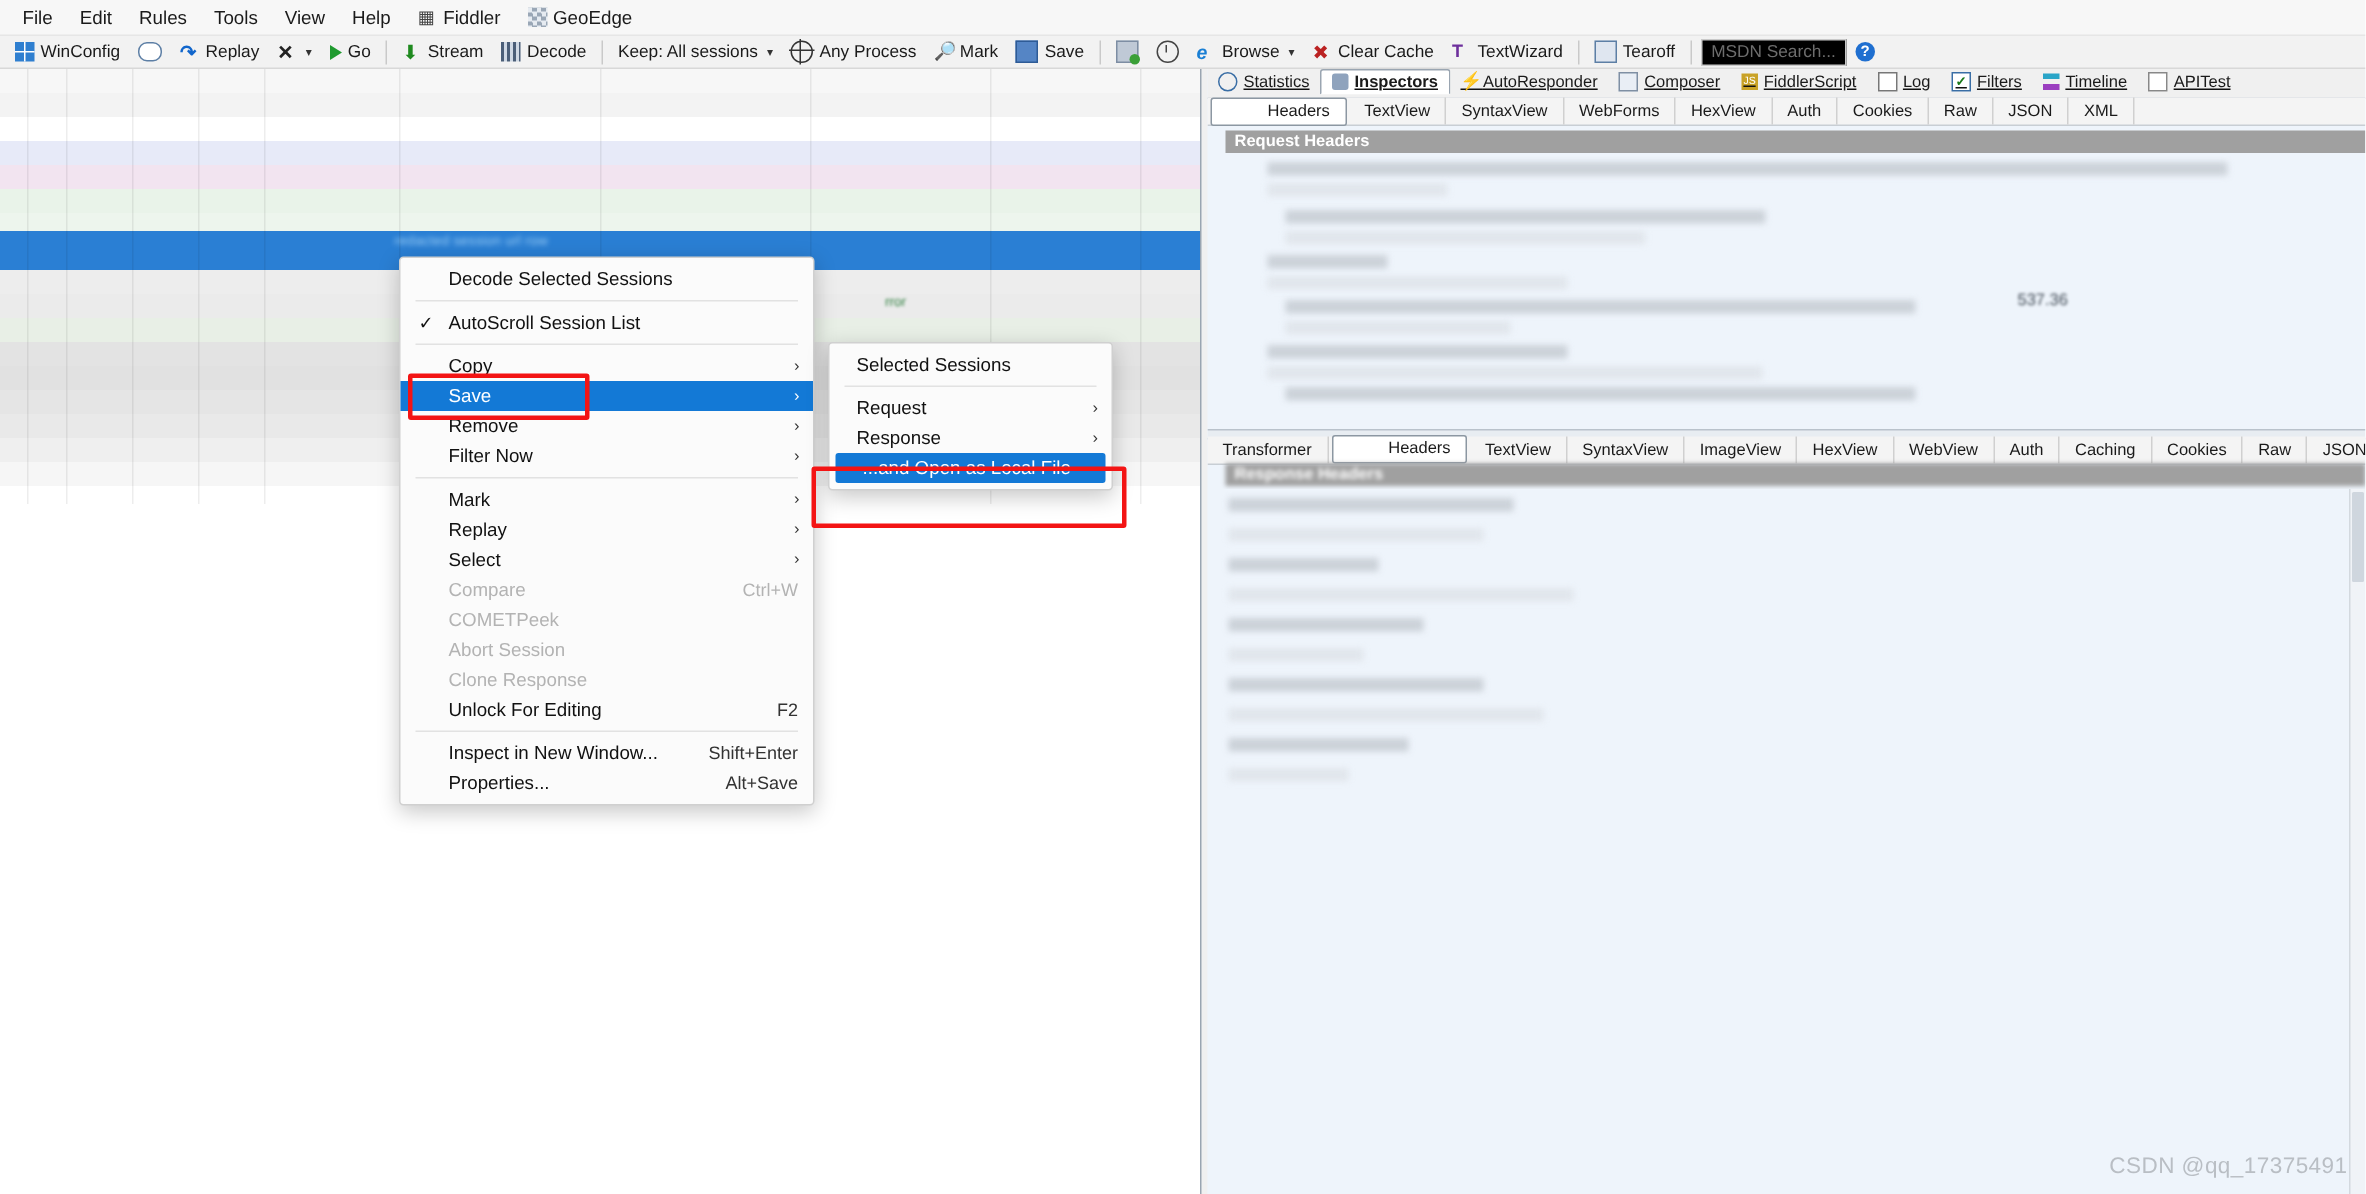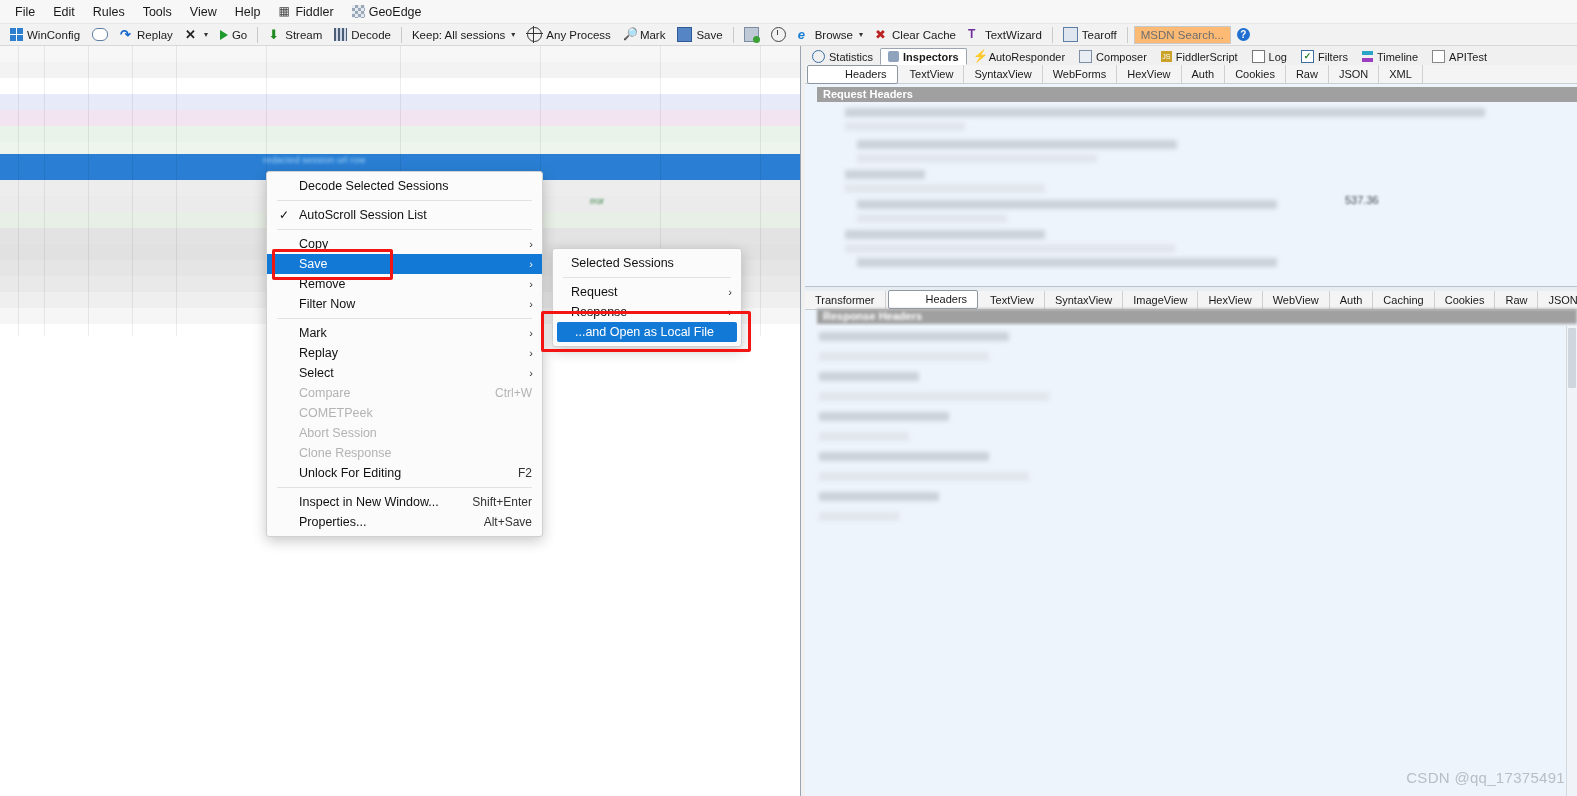--- a/index.html
+++ b/index.html
@@ -26,21 +26,21 @@
   
   .toolbar{
     position:absolute;left:0;top:24px;width:1577px;height:22px;
     background:#f2f2f2;border-bottom:1px solid #d8d8d8;
     display:flex;align-items:center;padding-left:4px;box-sizing:border-box;
     font-size:11.5px;color:#1a1a1a;
   }
   .tb{display:flex;align-items:center;gap:4px;padding:1px 6px;white-space:nowrap;height:20px;}
   .tbsep{width:1px;height:16px;background:#c9c9c9;margin:0 4px;}
   .caret{font-size:8px;color:#333;margin-left:2px;}
-  .msdn{background:#fdba74;border:1px solid #c9c9c9;height:16px;line-height:16px;
+  .msdn{background:#000000;border:1px solid #c9c9c9;height:16px;line-height:16px;
         padding:0 6px;color:#6d6d6d;font-size:11.5px;margin-left:2px;}
 
   
   .ic{display:inline-block;width:13px;height:13px;position:relative;flex:none;}
   .ic-win{background:#2f7fd0;}
   .ic-win:before{content:"";position:absolute;inset:0;
     background:
       linear-gradient(#fff,#fff) 0 6px/13px 1px no-repeat,
       linear-gradient(#fff,#fff) 6px 0/1px 13px no-repeat;}
   .ic-bubble{width:14px;height:11px;border:1.4px solid #5d7fa5;border-radius:6px;background:#fff;}
@@ -83,21 +83,21 @@
   .errtext{position:absolute;font-size:9px;color:#2f7f3f;filter:blur(1px);}
 
   
   .lefttabs{position:absolute;left:620px;top:0;height:22px;display:flex;align-items:center;
     font-size:11.5px;color:#222;background:#fff;}
   .lefttabs .t{padding:3px 12px;border-right:1px solid #d4d4d4;}
   .lefttab-blur{filter:blur(2px);color:#555;}
 
   
   .rtabs{position:absolute;left:0;top:0;width:772px;height:19px;background:#f0f0f0;
-    border-bottom:1px solid #b9c2cb;display:flex;align-items:flex-end;font-size:11px;}
+    border-bottom:1px solid #b9c2cb;display:flex;align-items:flex-start;font-size:11px;text-decoration:underline;}
   .rtab{display:flex;align-items:center;gap:4px;padding:2px 7px;height:17px;
     box-sizing:border-box;white-space:nowrap;color:#1a1a1a;}
   .rtab.active{background:#fff;border:1px solid #9aa5b1;border-bottom:1px solid #fff;
     border-radius:2px 2px 0 0;font-weight:bold;}
   .rtab .ic{width:11px;height:11px;}
   .ic-stats{border:1.4px solid #3a6ea5;border-radius:50%;}
   .ic-insp{background:#8fa3bd;border-radius:2px;}
   .ic-bolt{color:#e5b31a;font-size:12px;line-height:11px;font-weight:bold;}
   .ic-comp{background:#e9eef5;border:1px solid #7f8fa3;}
   .ic-fs{background:#c9a227;color:#fff;font-size:7px;line-height:11px;text-align:center;}
@@ -143,21 +143,21 @@
   .cmi .arw{position:absolute;right:9px;font-size:11px;color:#333;}
   .cmi.check:before{content:"\2713";position:absolute;left:12px;font-size:12px;color:#111;}
   .cmi.disabled{color:#b3b3b3;}
   .cmi.disabled .acc{color:#b3b3b3;}
   .cmi.hl{background:#1379d6;color:#fff;}
   .cmi.hl .arw{color:#fff;}
   .cmsep{height:1px;background:#e2e2e2;margin:4px 10px;}
 
   
   .submenu{
-    position:absolute;left:552px;top:248px;width:188px;
+    position:absolute;left:552px;top:228px;width:188px;
     background:#fbfbfb;border:1px solid #d0d0d0;border-radius:3px;
     box-shadow:0 4px 14px rgba(0,0,0,.22);
     padding:4px 0;font-size:12.5px;color:#111;z-index:41;
   }
   .submenu .cmi{padding-left:18px;}
   .smhl{background:#1379d6;color:#fff;border-radius:2px;margin:0 4px;padding-left:14px;}
 
   
   .redbox{position:absolute;border:3px solid #f31414;border-radius:2px;z-index:60;pointer-events:none;}
 

